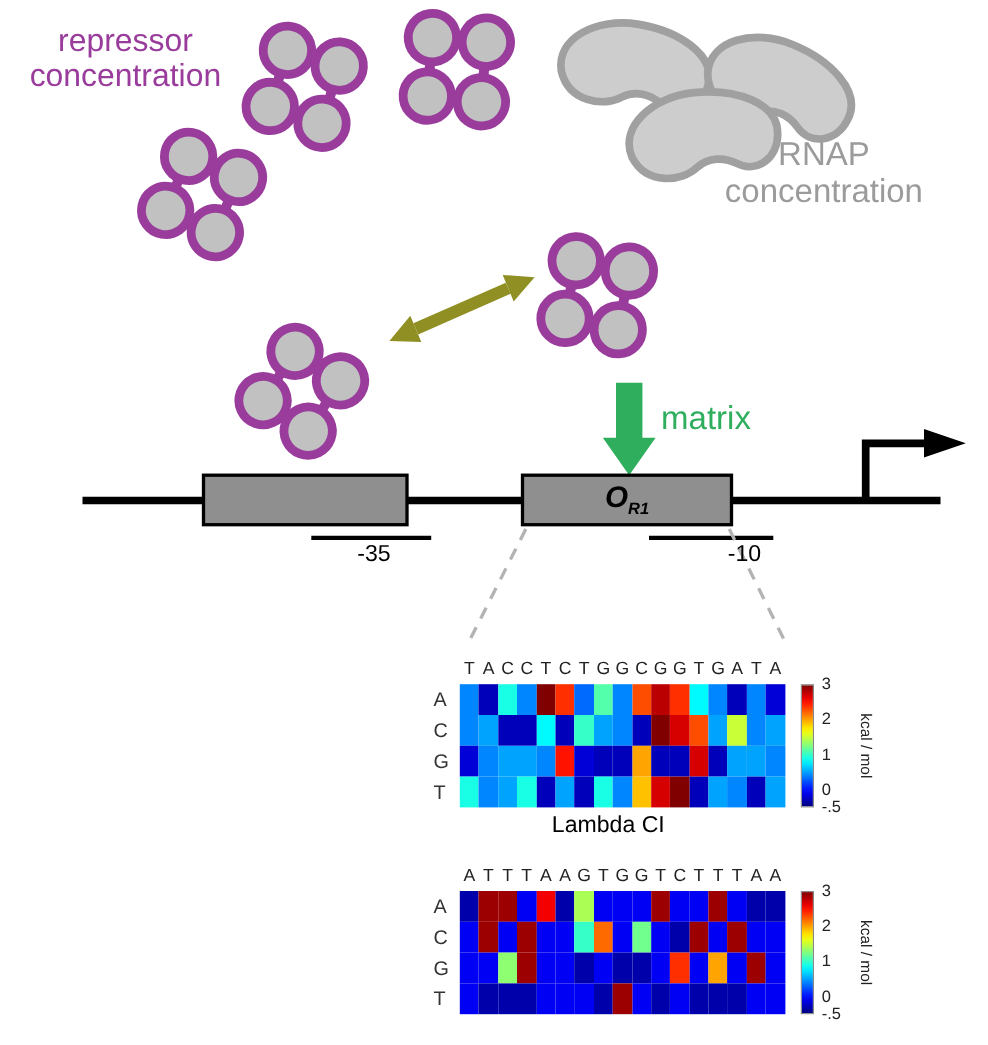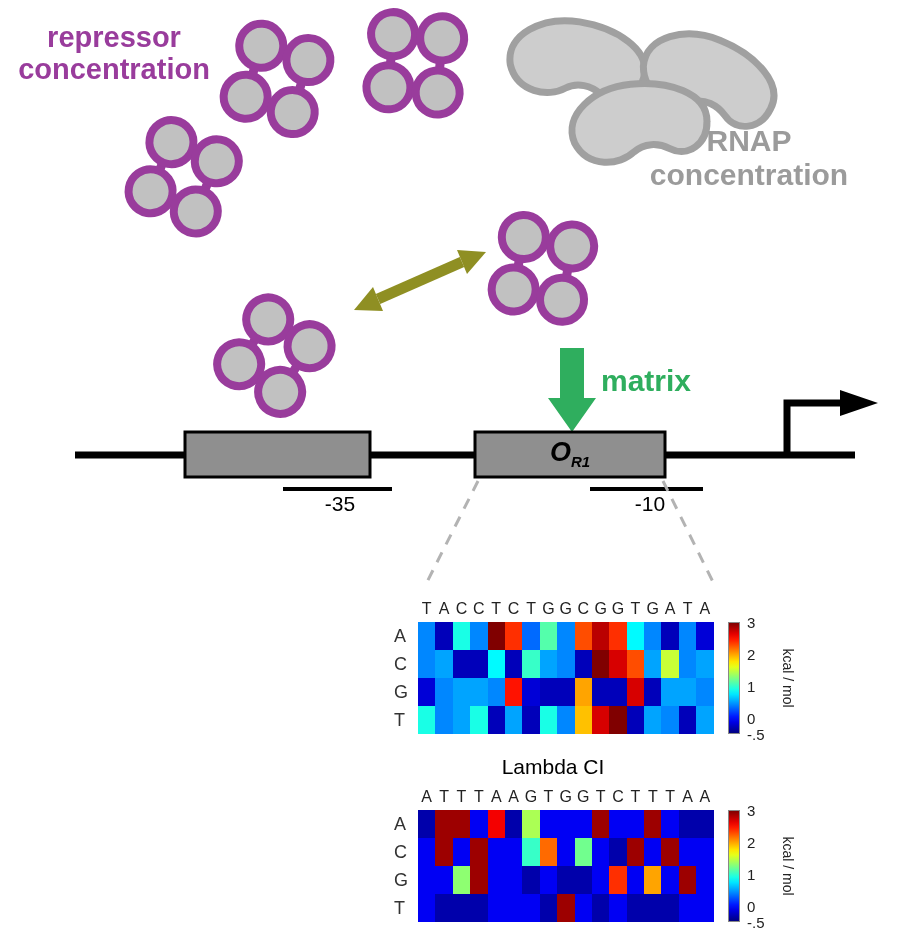--- a/index.html
+++ b/index.html
@@ -15,41 +15,41 @@
   .op-box{fill:var(--operator-fill,#8f8f8f);stroke:#000;stroke-width:3;}
   .underline{stroke:#000;stroke-width:4;}
   .dashed{stroke:#b3b3b3;stroke-width:3;stroke-dasharray:11 9;fill:none;}
   .coop-arrow{stroke:var(--olive,#8f8f23);stroke-width:11;}
   .coop-head{fill:var(--olive,#8f8f23);}
   .offset-arrow{fill:var(--green,#2fae5e);}
   .tx-arrow{stroke:#000;stroke-width:7;fill:none;}
   .tx-head{fill:#000;}
 
   
-  .label{position:absolute;font-weight:bold;}
+  .label{position:absolute;font-weight:normal;}
   .lbl-repressor{left:8px;top:22px;width:212px;text-align:center;font-size:29px;line-height:1.1;color:var(--purple,#993c9c);}
   .lbl-rnap{left:606px;top:124px;width:286px;text-align:center;font-size:30px;line-height:1.12;color:var(--gray-text,#9b9b9b);}
   .lbl-coop{left:222px;top:226px;font-size:30px;color:var(--olive,#8f8f23);}
   .lbl-offset{left:601px;top:364px;font-size:30px;color:var(--green,#2fae5e);}
   .lbl-energy{left:443px;top:548px;width:264px;text-align:center;font-size:29px;color:var(--dark-green,#17663a);}
   .lbl-m35{left:298px;top:492px;width:84px;text-align:center;font-size:21px;color:#000;font-weight:normal;}
-  .lbl-m10{left:608px;top:492px;width:84px;text-align:center;font-size:21px;color:#000;font-weight:normal;}
+  .lbl-m10{left:608px;top:492px;width:84px;text-align:right;font-size:21px;color:#000;font-weight:normal;}
   .op-label{position:absolute;top:437px;text-align:center;font-size:27px;font-weight:bold;font-style:italic;color:#000;}
   .op-or2{left:185px;width:185px;}
   .op-or1{left:475px;width:190px;}
   .op-label sub{font-size:15px;}
 
   
   .heatmap-block{position:absolute;width:420px;}
   .hm-seq{display:flex;margin-left:26px;height:22px;}
   .hm-seq span{width:17.4px;text-align:center;font-size:16px;color:#222;}
   .hm-row{display:flex;}
   .hm-rowlabel{width:26px;font-size:18px;color:#333;display:flex;align-items:center;padding-left:2px;box-sizing:border-box;}
   .hm-cell{width:17.4px;height:28px;}
-  .hm-caption{width:322px;text-align:center;margin-top:21px;font-size:21px;color:#000;}
+  .hm-caption{width:322px;text-align:center;margin-top:4px;font-size:21px;color:#000;}
   .hm-colorbar-wrap{position:absolute;left:336px;top:22px;width:86px;height:112px;}
   .hm-colorbar{position:absolute;left:0;top:0;width:12px;height:112px;border:1px solid #888;box-sizing:border-box;}
   .hm-ticks{position:absolute;left:19px;top:0;height:112px;width:32px;}
   .hm-tick{position:absolute;transform:translateY(-50%);font-size:15px;color:#222;}
   .hm-units{position:absolute;left:52px;top:50%;transform:translateY(-50%);writing-mode:vertical-rl;font-size:14px;color:#222;white-space:nowrap;}
 </style>
 </head>
 <body>
 
 <div class="canvas">

